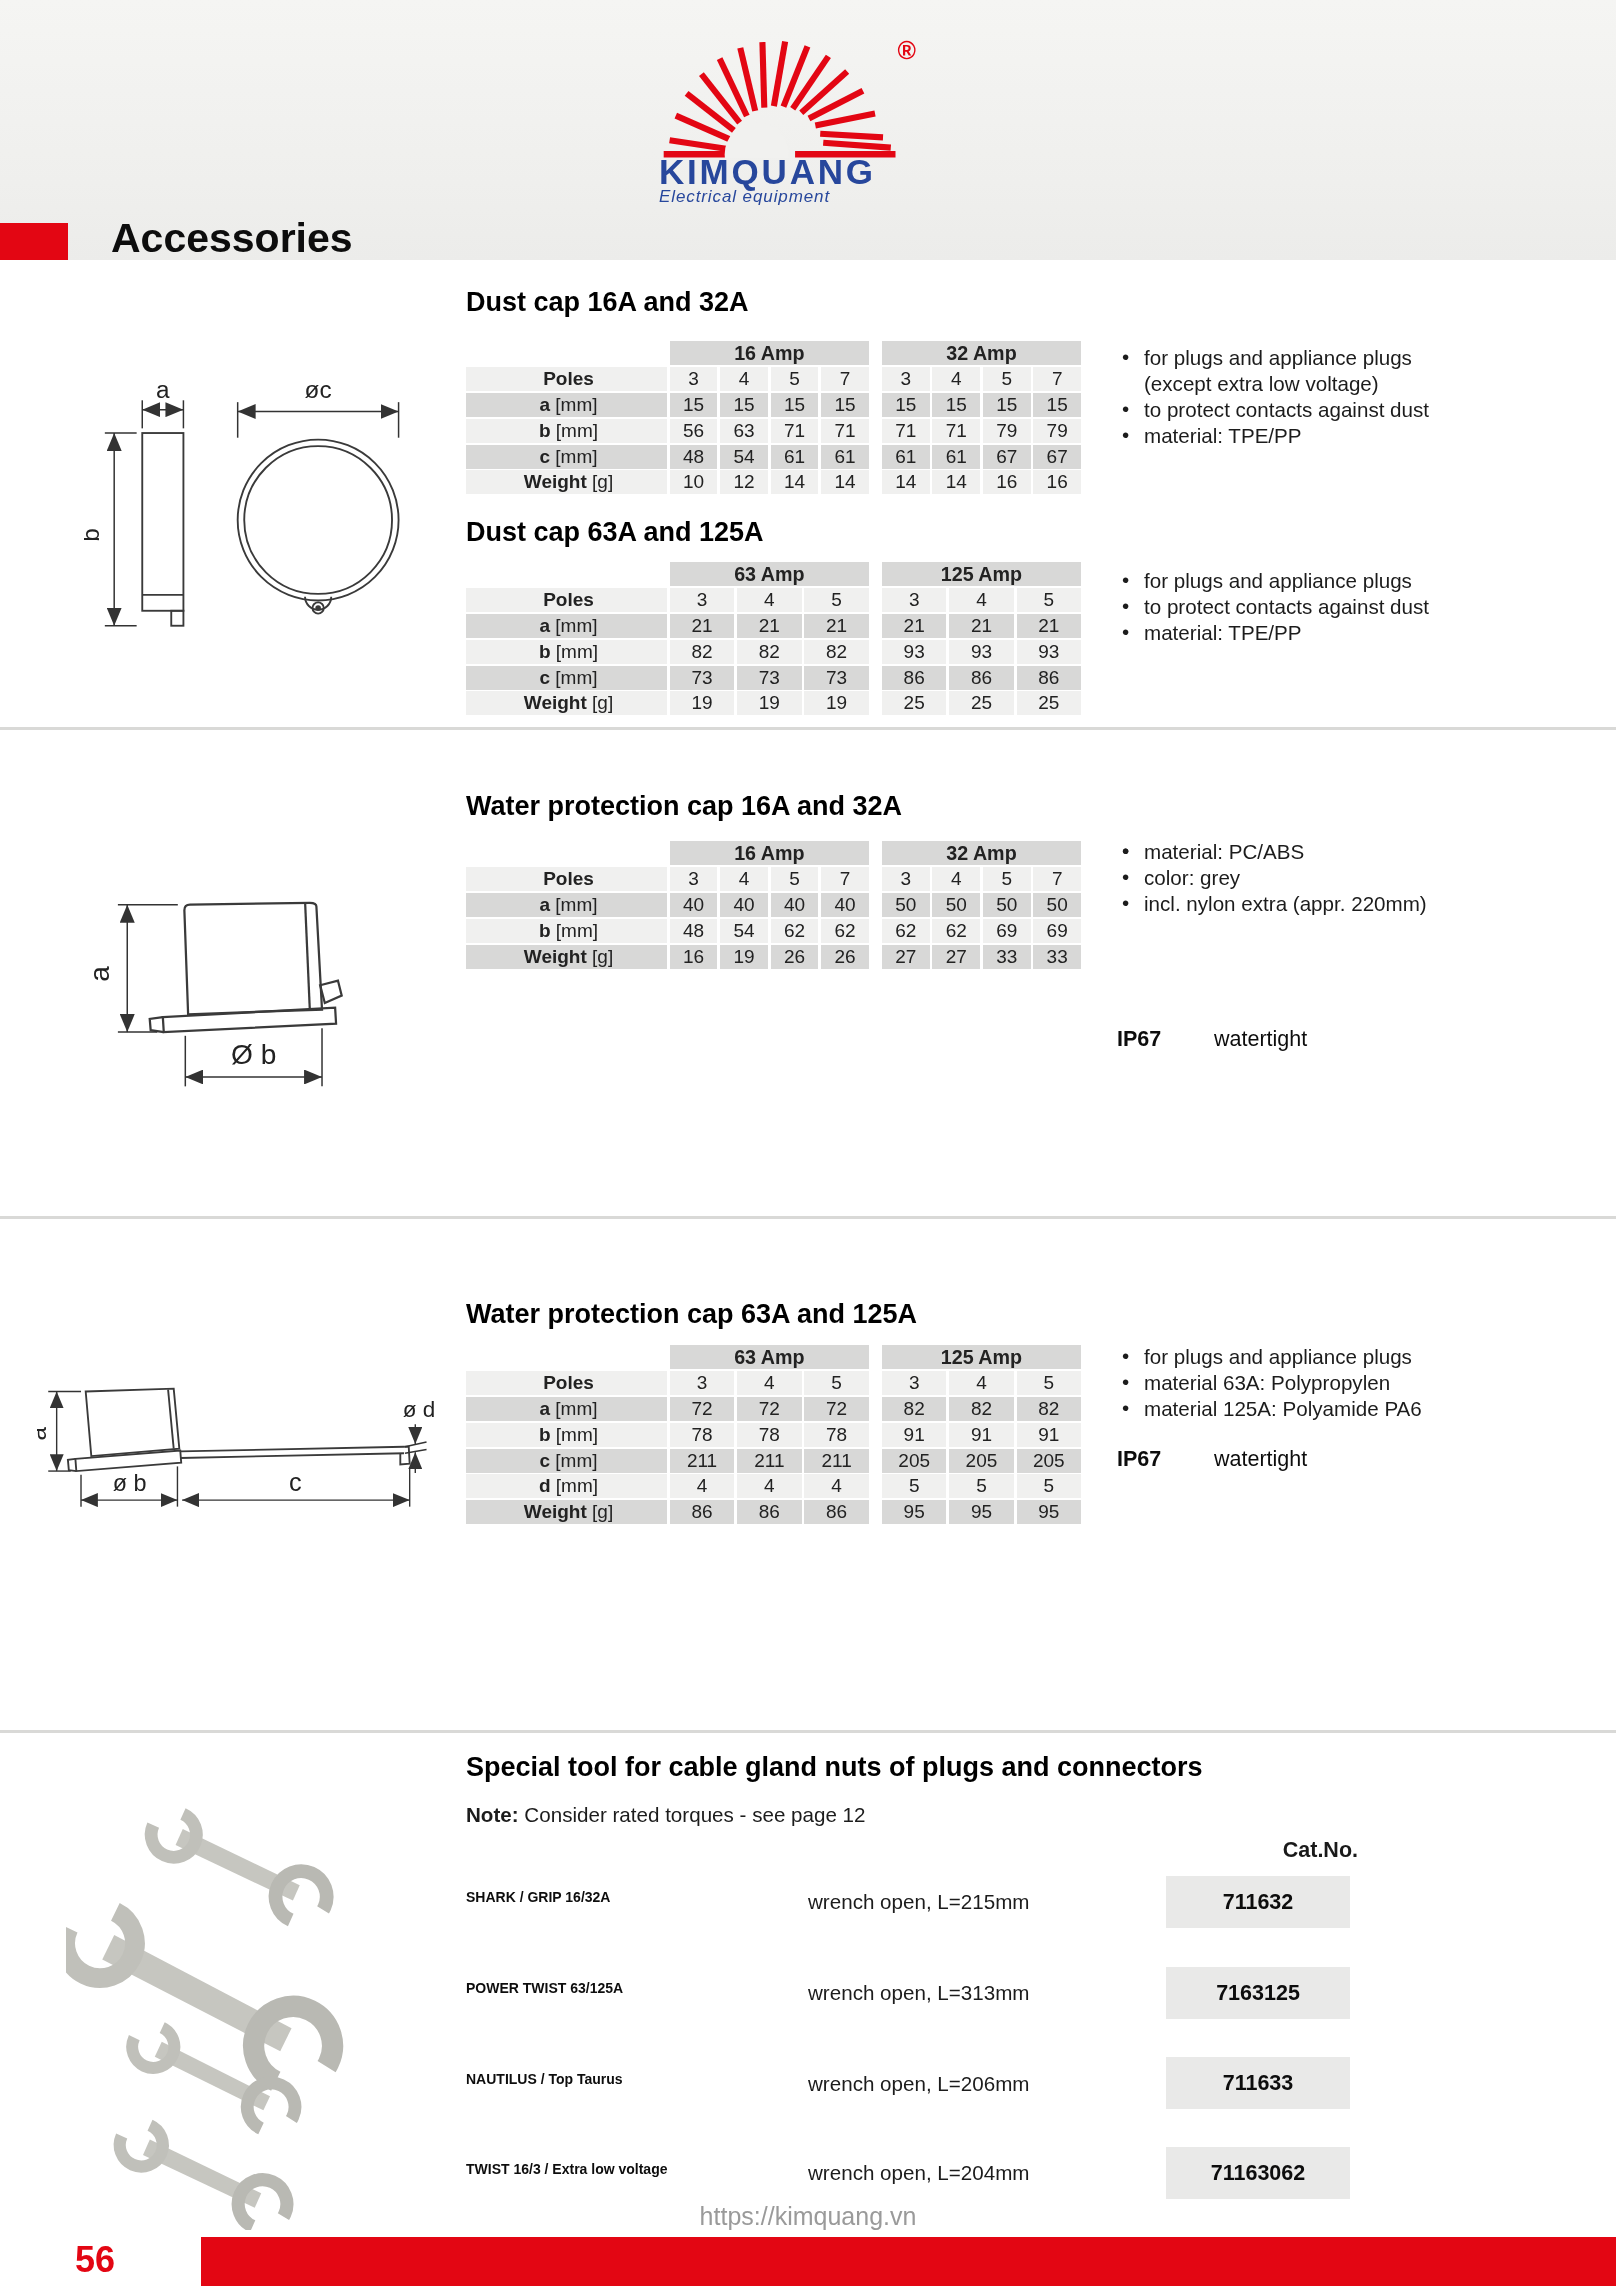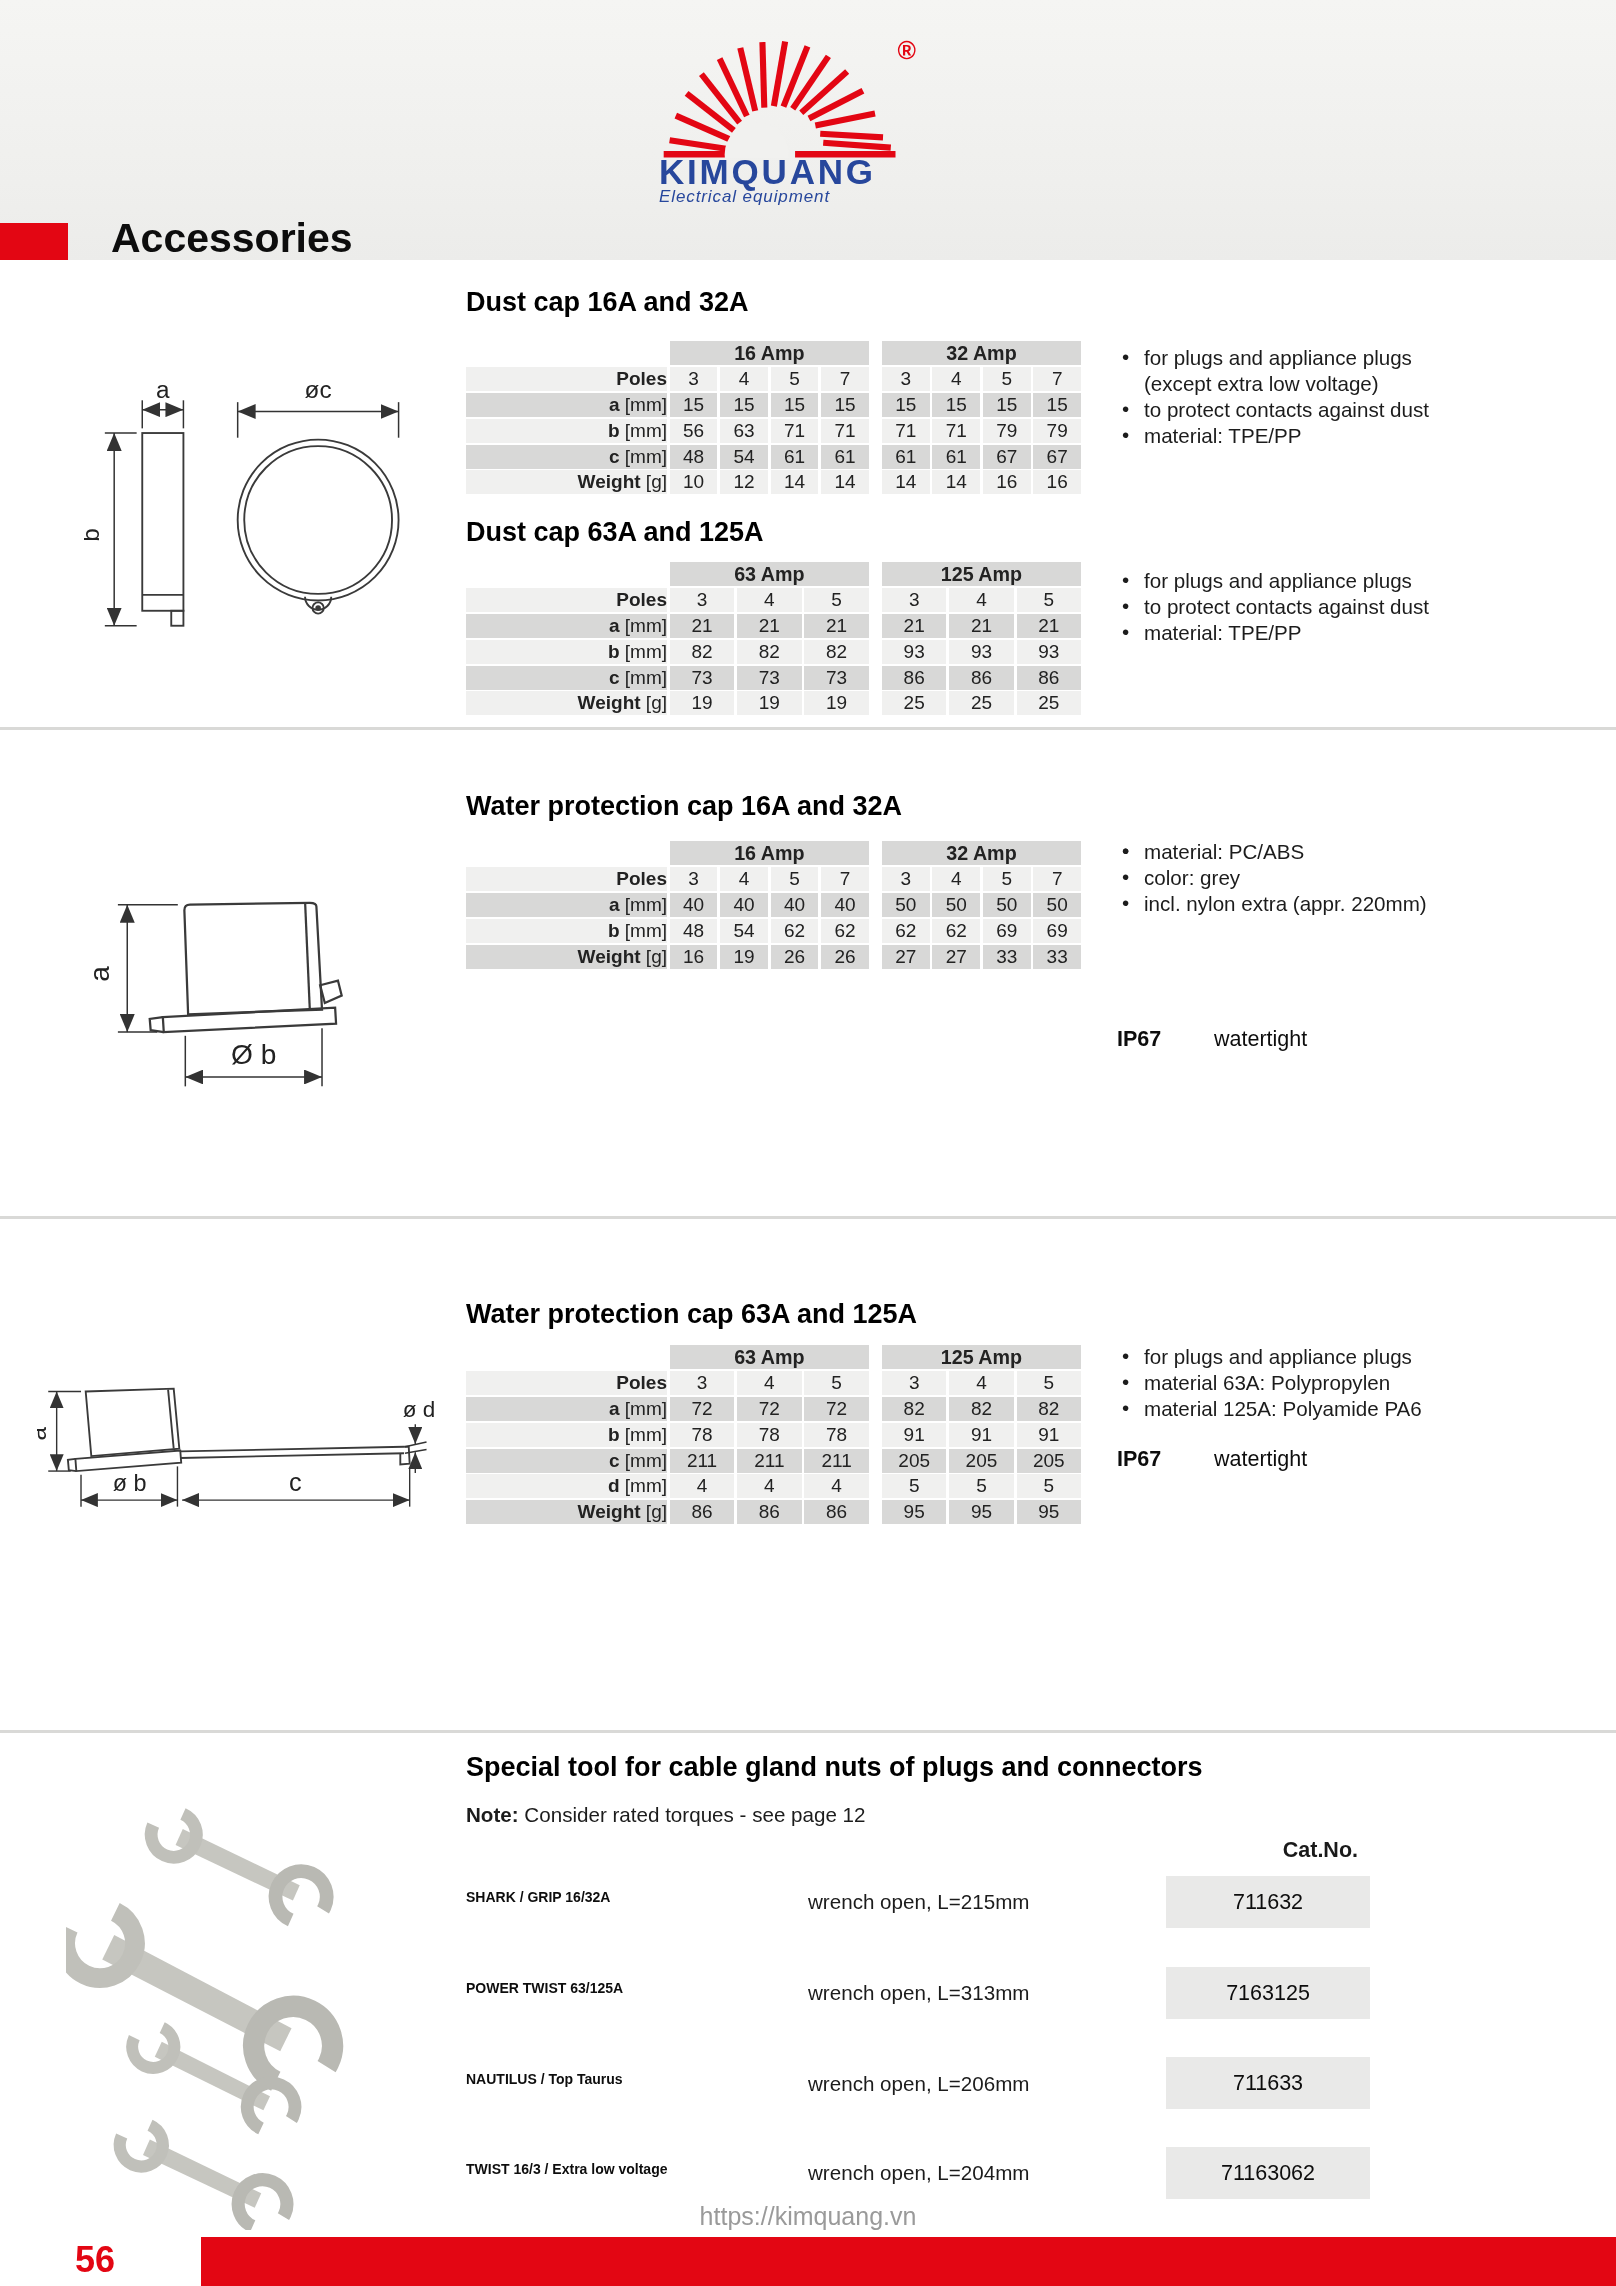--- a/index.html
+++ b/index.html
@@ -15,42 +15,42 @@
   .red-chip{position:absolute;left:0;top:223px;width:68px;height:37px;background:#e30613;}
   .page-title{position:absolute;left:111px;top:215px;font-size:41px;font-weight:bold;color:#0d0d0d;}
   
   .sec-h{position:absolute;left:466px;font-size:27px;font-weight:bold;color:#000;}
   
   .ptable{position:absolute;left:466px;width:615px;display:grid;column-gap:2.8px;row-gap:1.9px;}
   .tc{height:24px;line-height:24px;font-size:19px;text-align:center;color:#222;}
   .tc.light{background:#f0f0ef;}
   .tc.dark{background:#d8d8d7;}
   .tc.group{background:#d8d8d7;font-weight:bold;font-size:19.7px;}
-  .tc.lab{text-align:right;padding-left:4px;}
+  .tc.lab{text-align:center;padding-left:4px;}
   .tc.lab b{font-weight:bold;}
   .tc.blank,.tc.spacer{background:transparent;}
   
   .bullets{position:absolute;left:1120px;width:495px;font-size:20.6px;line-height:26px;color:#1c1c1c;}
   .bullet{position:relative;padding-left:24px;white-space:pre-line;}
   .bullet .dot{position:absolute;left:1.9px;top:-0.9px;}
   .ip{position:absolute;left:1117px;font-size:21.5px;color:#0d0d0d;}
   .ip b{display:inline-block;width:97px;font-weight:bold;}
   
   .hr{position:absolute;left:0;width:1616px;height:2.8px;background:#d9d9d7;}
   
   .diag{position:absolute;}
   .diag text{fill:#222;font-family:"Liberation Sans",sans-serif;}
   
   .note{position:absolute;left:466px;font-size:20.6px;color:#1c1c1c;}
   .note b{font-weight:bold;}
   .catno-h{position:absolute;left:1166px;width:192px;text-align:right;font-size:21.5px;font-weight:bold;}
   .tool-name{position:absolute;left:466px;font-size:14px;font-weight:bold;color:#0d0d0d;}
   .tool-desc{position:absolute;left:808px;font-size:20.6px;color:#1c1c1c;}
-  .catno-box{position:absolute;left:1166px;width:204px;height:52px;background:#e9e9e8;
-             text-align:center;line-height:52px;font-size:21.5px;font-weight:normal;color:#0d0d0d;}
+  .catno-box{position:absolute;left:1166px;width:184px;height:52px;background:#e9e9e8;
+             text-align:center;line-height:52px;font-size:21.5px;font-weight:bold;color:#0d0d0d;}
   
   .footer-url{position:absolute;left:0;top:2202px;width:1616px;text-align:center;
               font-size:25px;color:#9a9a9a;z-index:2;}
   .footer-bar{position:absolute;left:201px;top:2237px;width:1415px;height:49px;background:#e30613;z-index:1;}
   .page-num{position:absolute;left:75px;top:2239px;font-size:36px;font-weight:bold;color:#e30613;}
 </style>
 </head>
 <body>
 
 <div class="page">

